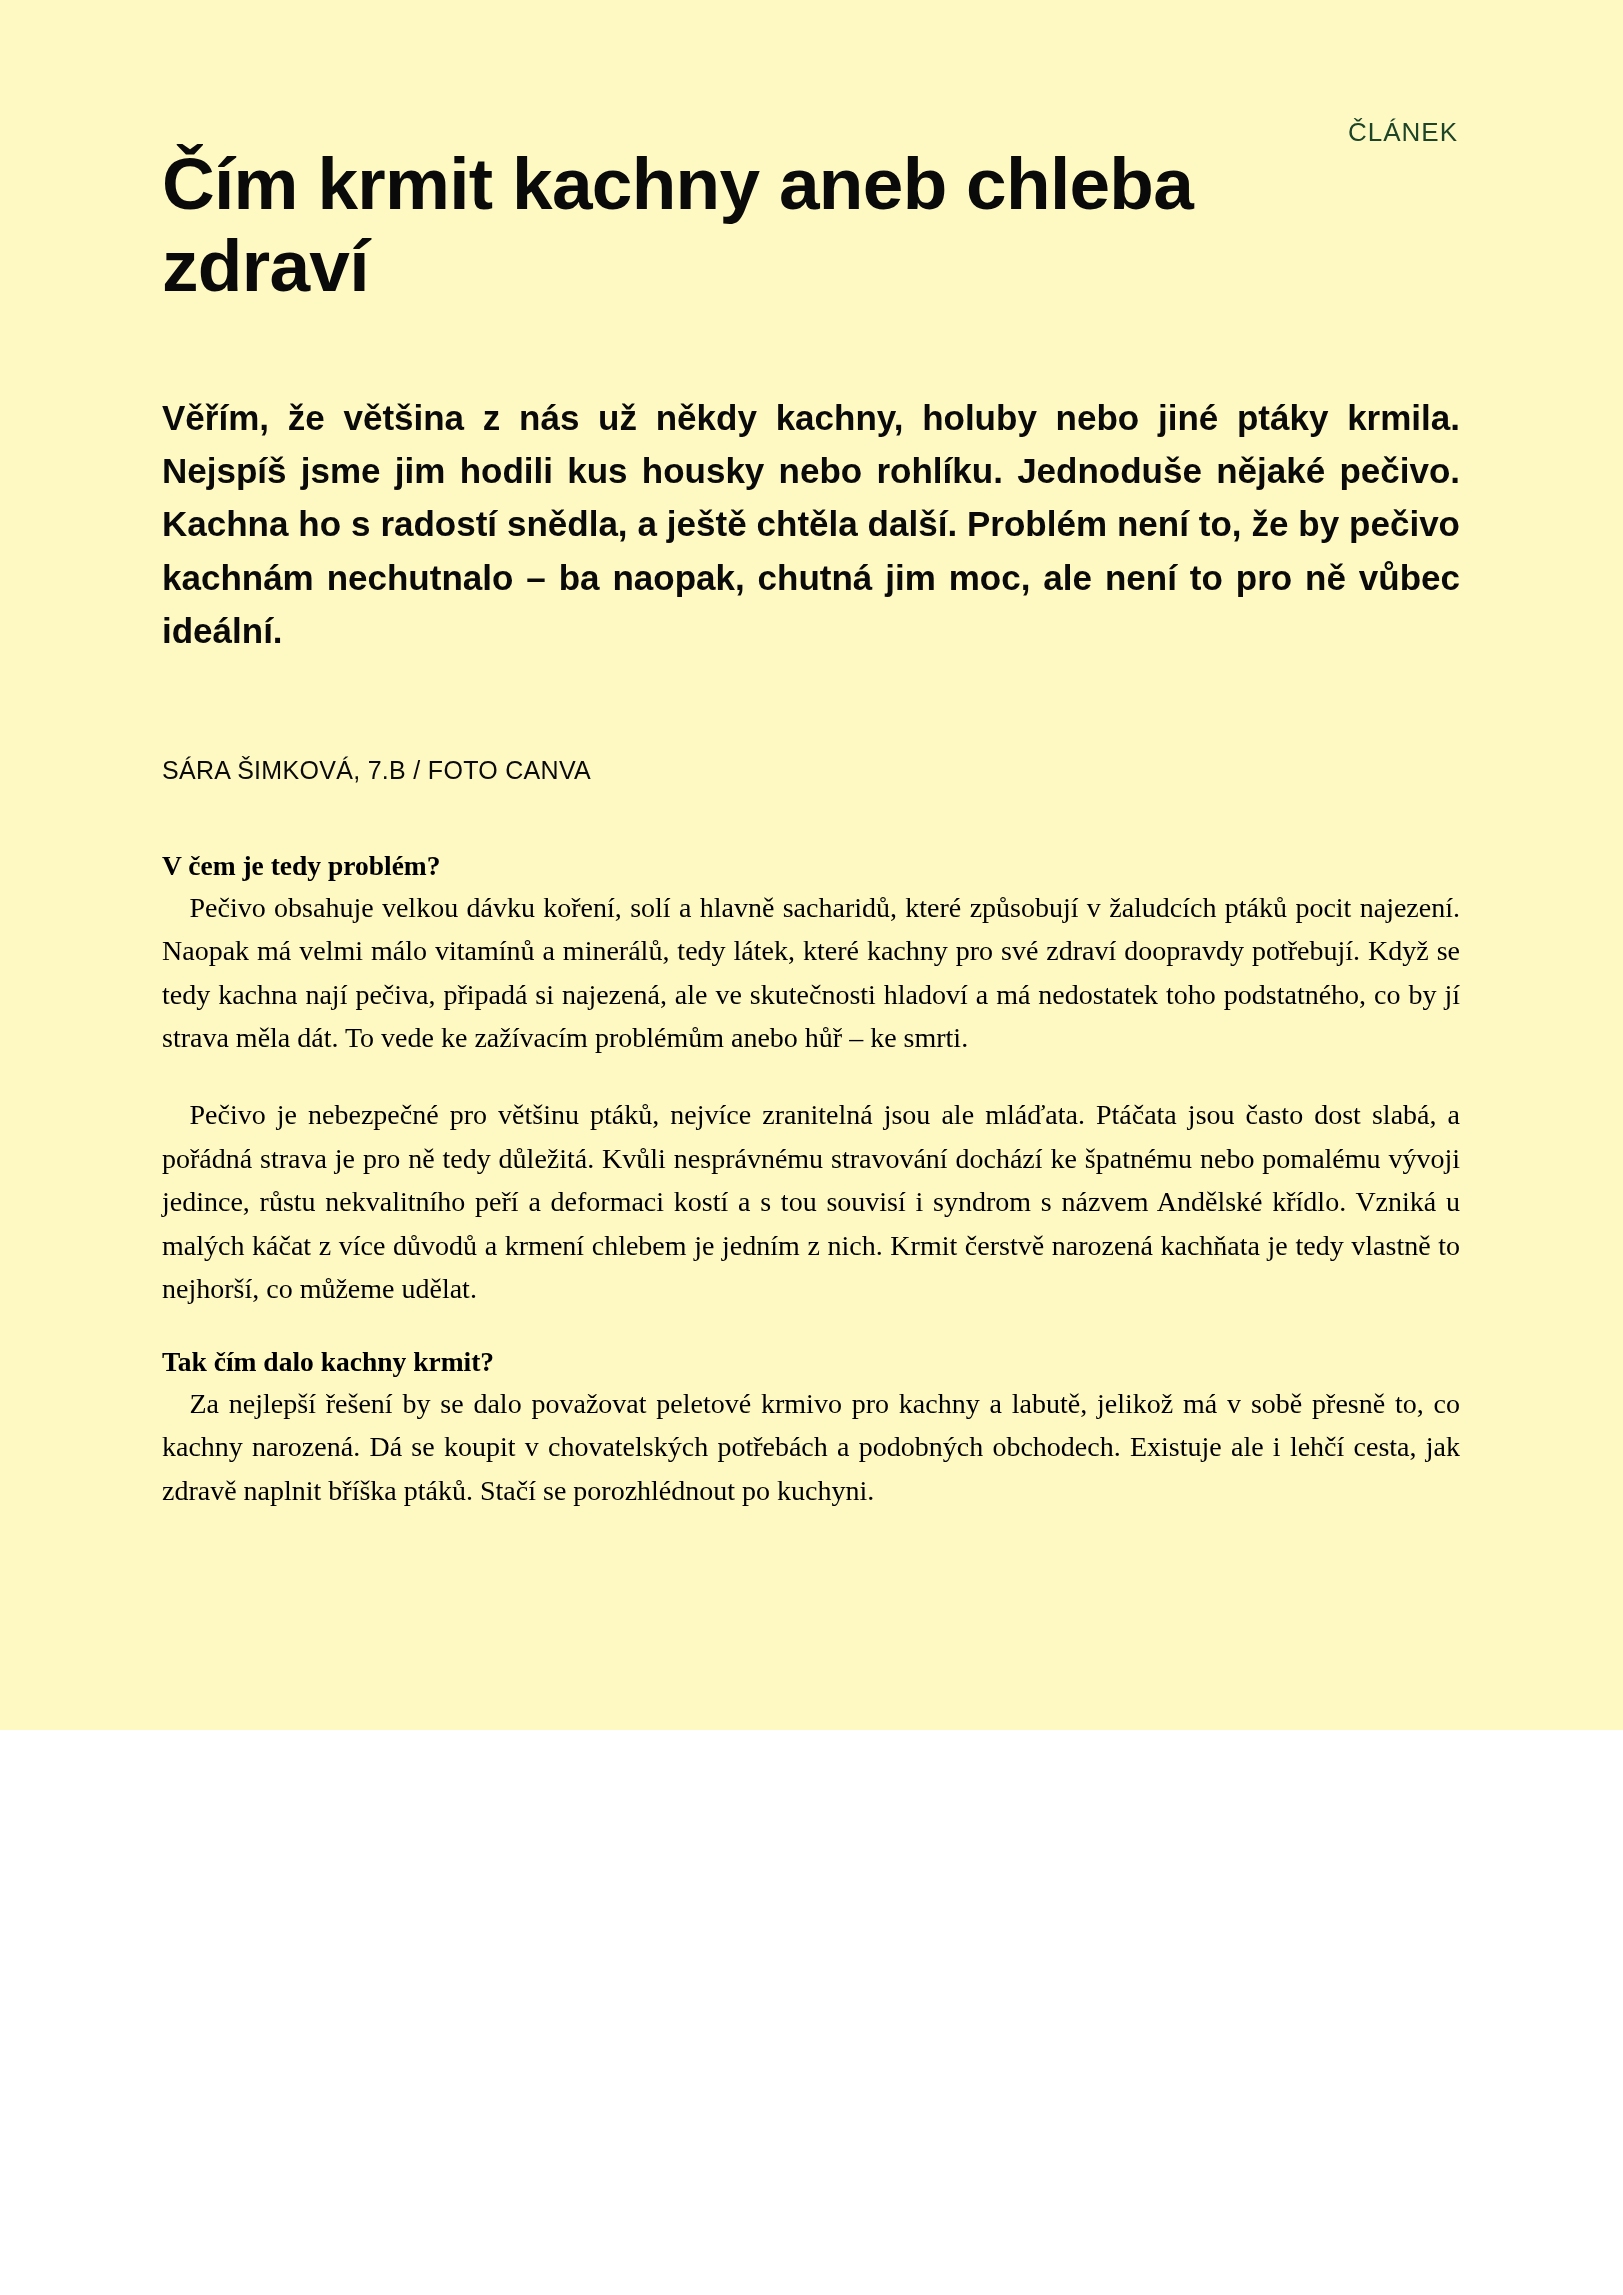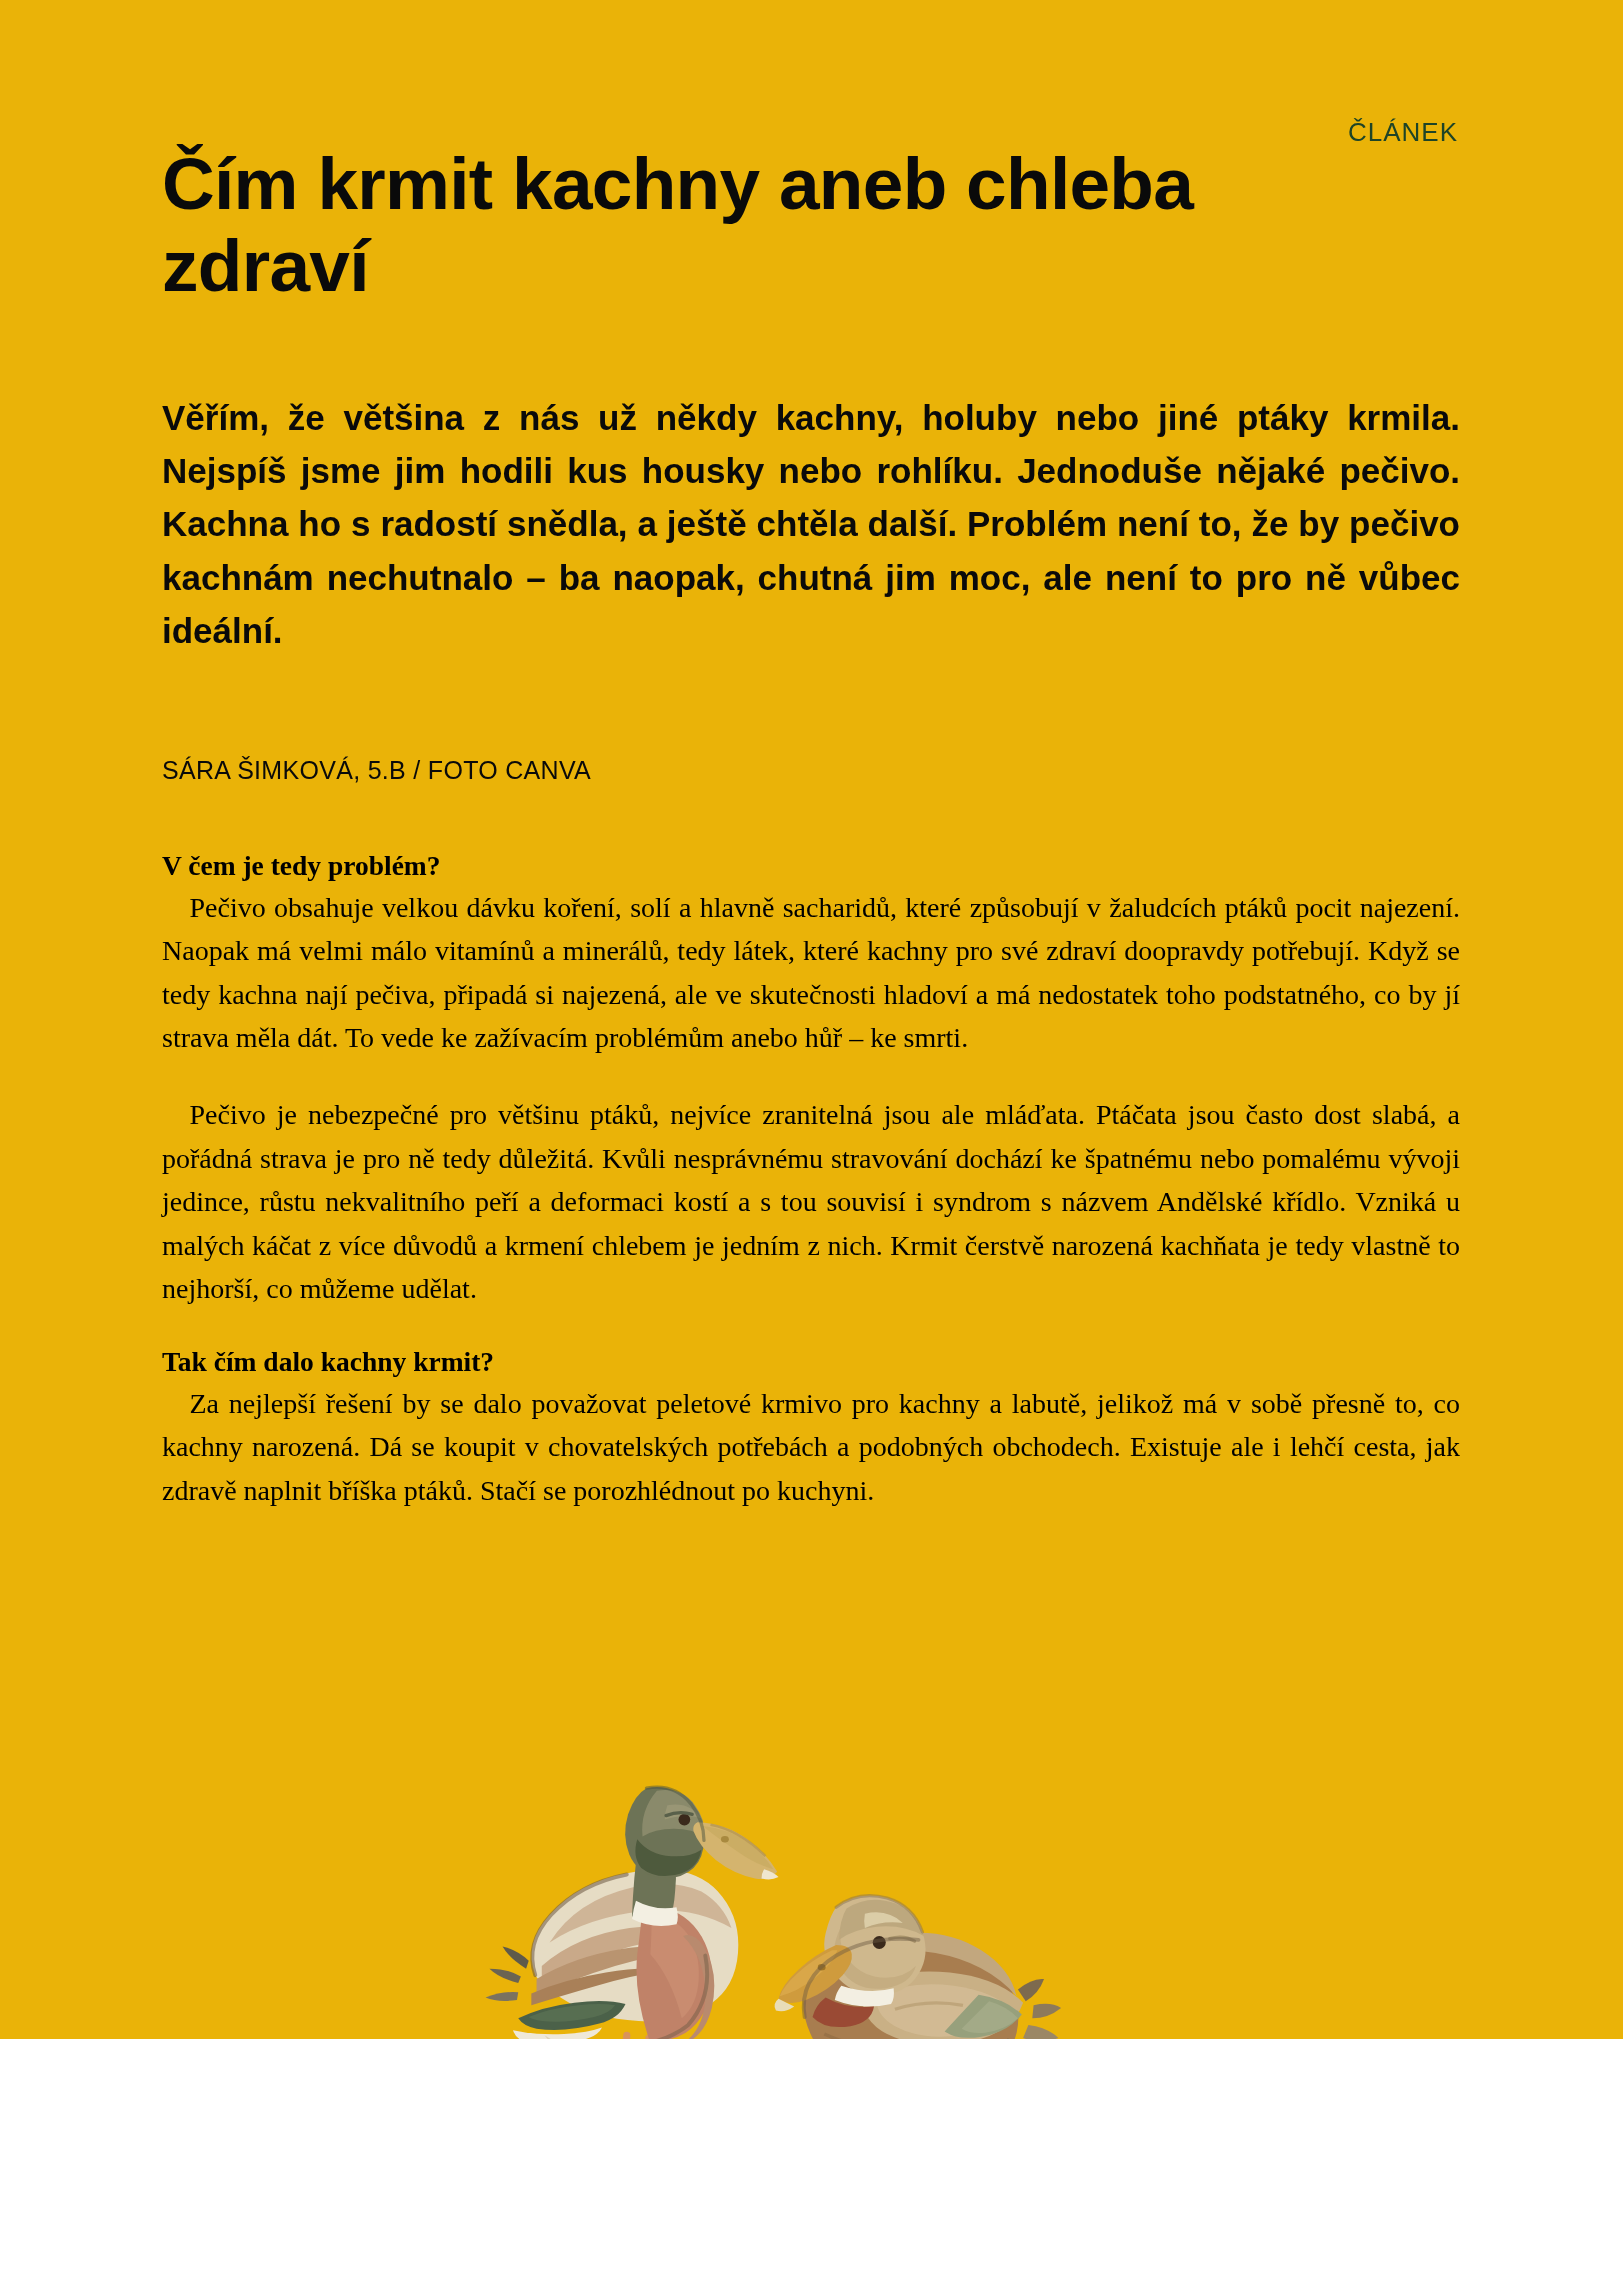--- a/index.html
+++ b/index.html
@@ -9,22 +9,22 @@
     background: #ffffff;
   }
   body {
     font-family: "Liberation Serif", "DejaVu Serif", serif;
     color: #000000;
   }
 
   .page {
     position: relative;
     width: 1623px;
-    height: 2039px;
-    background: #eab308;
+    height: 1730px;
+    background: #fef9c3;
     overflow: hidden;
     box-sizing: border-box;
     text-decoration: underline;
   }
 
   
   .kicker {
     position: absolute;
     top: 119px;
     right: 165px;
@@ -139,21 +139,21 @@
 <body>
 
 <div class="page">
 
   <div class="kicker">ČLÁNEK</div>
 
   <h1 class="headline">Čím krmit kachny aneb chleba zdraví</h1>
 
   <p class="lede">Věřím, že většina z nás už někdy kachny, holuby nebo jiné ptáky krmila. Nejspíš jsme jim hodili kus housky nebo rohlíku. Jednoduše nějaké pečivo. Kachna ho s radostí snědla, a ještě chtěla další. Problém není to, že by pečivo kachnám nechutnalo – ba naopak, chutná jim moc, ale není to pro ně vůbec ideální.</p>
 
-  <div class="byline">SÁRA ŠIMKOVÁ, 5.B / FOTO CANVA</div>
+  <div class="byline">SÁRA ŠIMKOVÁ, 7.B / FOTO CANVA</div>
 
   <div class="body-col">
 
     <div class="sec-block">
       <h2 class="sec-head">V čem je tedy problém?</h2>
       <p class="sec-body">Pečivo obsahuje velkou dávku koření, solí a hlavně sacharidů, které způsobují v žaludcích ptáků pocit najezení. Naopak má velmi málo vitamínů a minerálů, tedy látek, které kachny pro své zdraví doopravdy potřebují. Když se tedy kachna nají pečiva, připadá si najezená, ale ve skutečnosti hladoví a má nedostatek toho podstatného, co by jí strava měla dát. To vede ke zažívacím problémům anebo hůř – ke smrti.</p>
     </div>
 
     <div class="sec-block">
       <p class="sec-body">Pečivo je nebezpečné pro většinu ptáků, nejvíce zranitelná jsou ale mláďata. Ptáčata jsou často dost slabá, a pořádná strava je pro ně tedy důležitá. Kvůli nesprávnému stravování dochází ke špatnému nebo pomalému vývoji jedince, růstu nekvalitního peří a deformaci kostí a s tou souvisí i syndrom s názvem Andělské křídlo. Vzniká u malých káčat z více důvodů a krmení chlebem je jedním z nich. Krmit čerstvě narozená kachňata je tedy vlastně to nejhorší, co můžeme udělat.</p>

